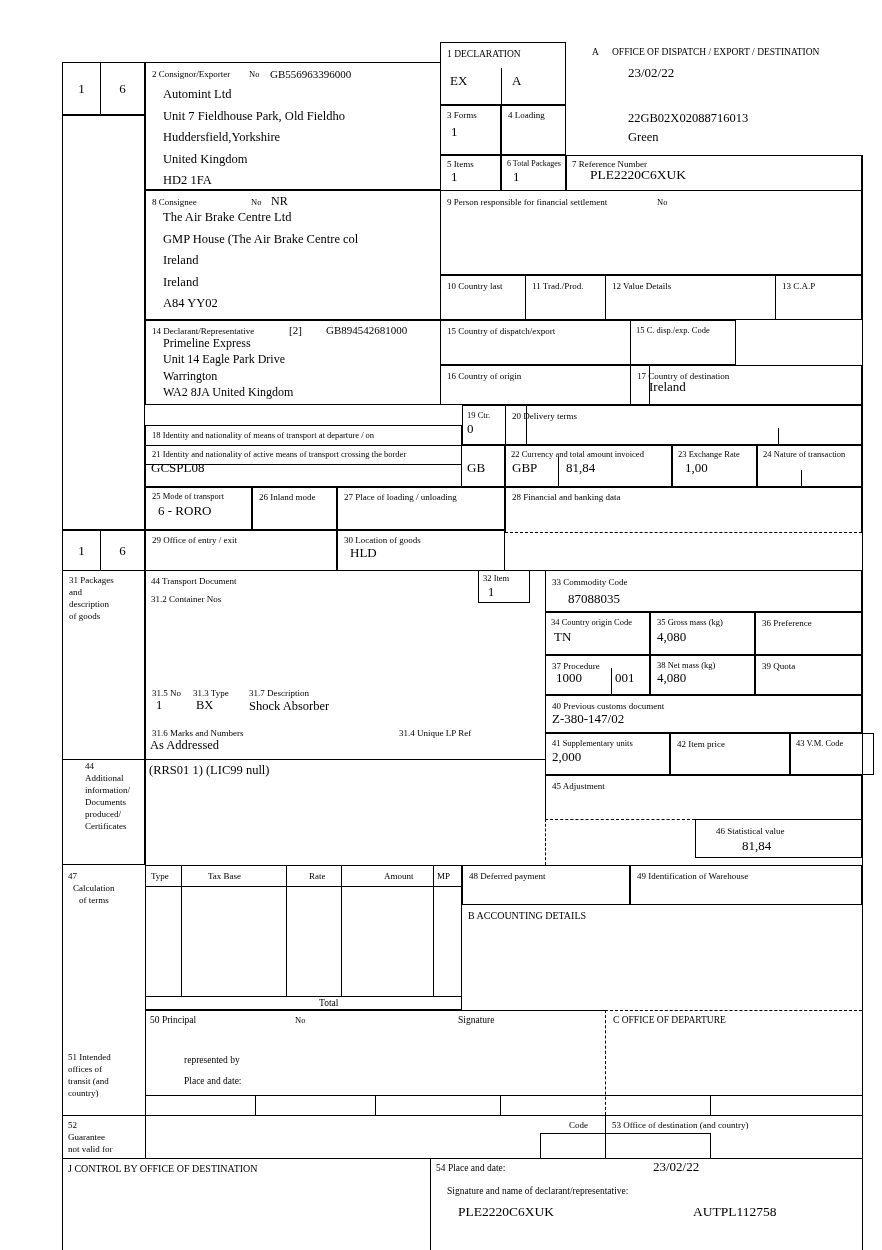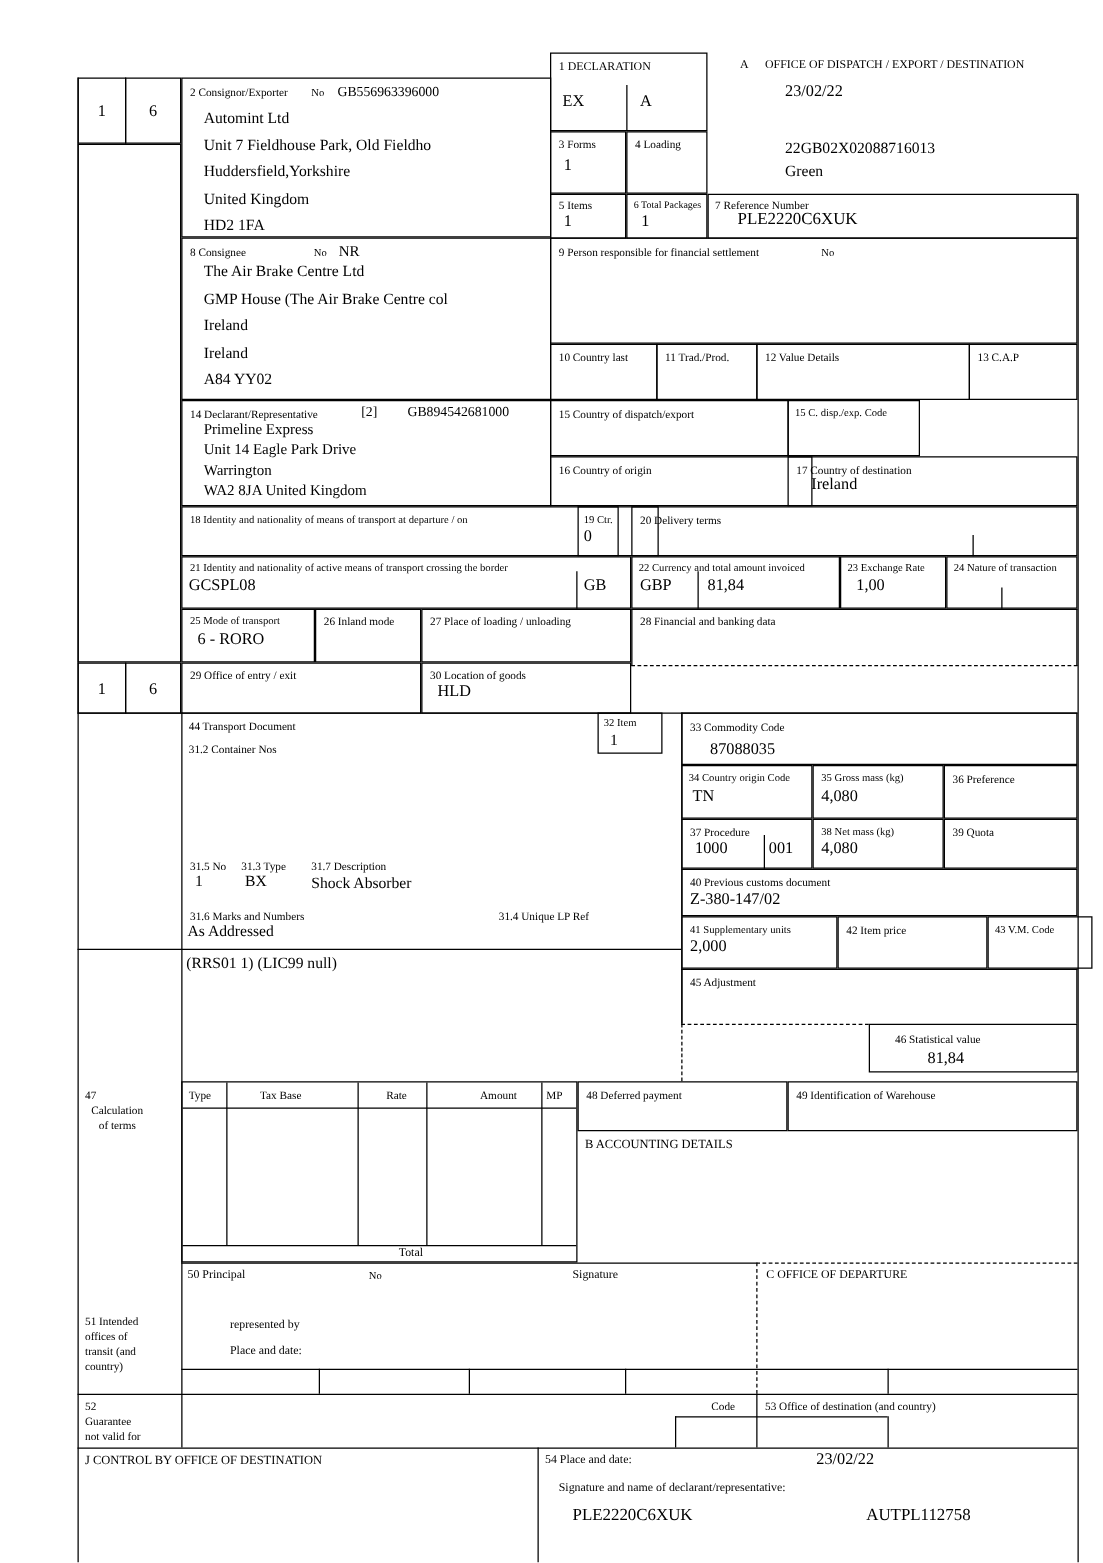--- a/index.html
+++ b/index.html
@@ -139,21 +139,21 @@
     <span class="t f85" style="left:5px;top:5px">15 C. disp./exp. Code</span>
     </div>
   <div class="bx" style="left:440px;top:365px;width:210px;height:40px">
     <span class="t f9" style="left:6px;top:5px">16 Country of origin</span>
     </div>
   <div class="bx" style="left:630px;top:365px;width:232px;height:40px">
     <span class="t f9" style="left:6px;top:5px">17 Country of destination</span>
     <span class="t v13" style="left:18px;top:14px">Ireland</span>
     </div>
 
-  <div class="bx" style="left:145px;top:405px;width:350px;height:40px">
+  <div class="bx" style="left:145px;top:425px;width:317px;height:40px">
     <span class="t f85" style="left:6px;top:5px">18 Identity and nationality of means of transport at departure / on</span>
     </div>
   <div class="bx" style="left:462px;top:405px;width:65px;height:40px">
     <span class="t f85" style="left:4px;top:5px">19 Ctr.</span>
     <span class="t v13" style="left:4px;top:16px">0</span>
     </div>
   <div class="bx" style="left:505px;top:405px;width:357px;height:40px">
     <span class="t f9" style="left:6px;top:5px">20 Delivery terms</span>
     <div class="vl" style="left:272px;top:22px;height:17px"></div>
     </div>
@@ -194,20 +194,32 @@
     </div>
 
   <div class="bx" style="left:145px;top:530px;width:192px;height:41px">
     <span class="t f9" style="left:6px;top:4px">29 Office of entry / exit</span>
     </div>
   <div class="bx" style="left:337px;top:530px;width:168px;height:41px">
     <span class="t f9" style="left:6px;top:4px">30 Location of goods</span>
     <span class="t v13" style="left:12px;top:15px">HLD</span>
     </div>
 
+  <div class="bx" style="left:62px;top:570px;width:83px;height:295px">
+    <span class="t f9" style="left:6px;top:4px">31 Packages</span>
+    <span class="t f9" style="left:6px;top:16px">and</span>
+    <span class="t f9" style="left:6px;top:28px">description</span>
+    <span class="t f9" style="left:6px;top:40px">of goods</span>
+    <span class="t f9" style="left:22px;top:190px">44</span>
+    <span class="t f9" style="left:22px;top:202px">Additional</span>
+    <span class="t f9" style="left:22px;top:214px">information/</span>
+    <span class="t f9" style="left:22px;top:226px">Documents</span>
+    <span class="t f9" style="left:22px;top:238px">produced/</span>
+    <span class="t f9" style="left:22px;top:250px">Certificates</span>
+  </div>
 
   <div class="vl" style="left:145px;top:570px;height:588px"></div>
   <div class="vl" style="left:545px;top:570px;height:249px"></div>
   <div class="vl vd" style="left:545px;top:819px;height:46px"></div>
   <div class="hl" style="left:62px;top:759px;width:483px"></div>
   <div class="hl hd" style="left:545px;top:819px;width:150px"></div>
 
   <span class="t f9" style="left:151px;top:576px">44 Transport Document</span>
   <span class="t f9" style="left:151px;top:594px">31.2 Container Nos</span>
 

